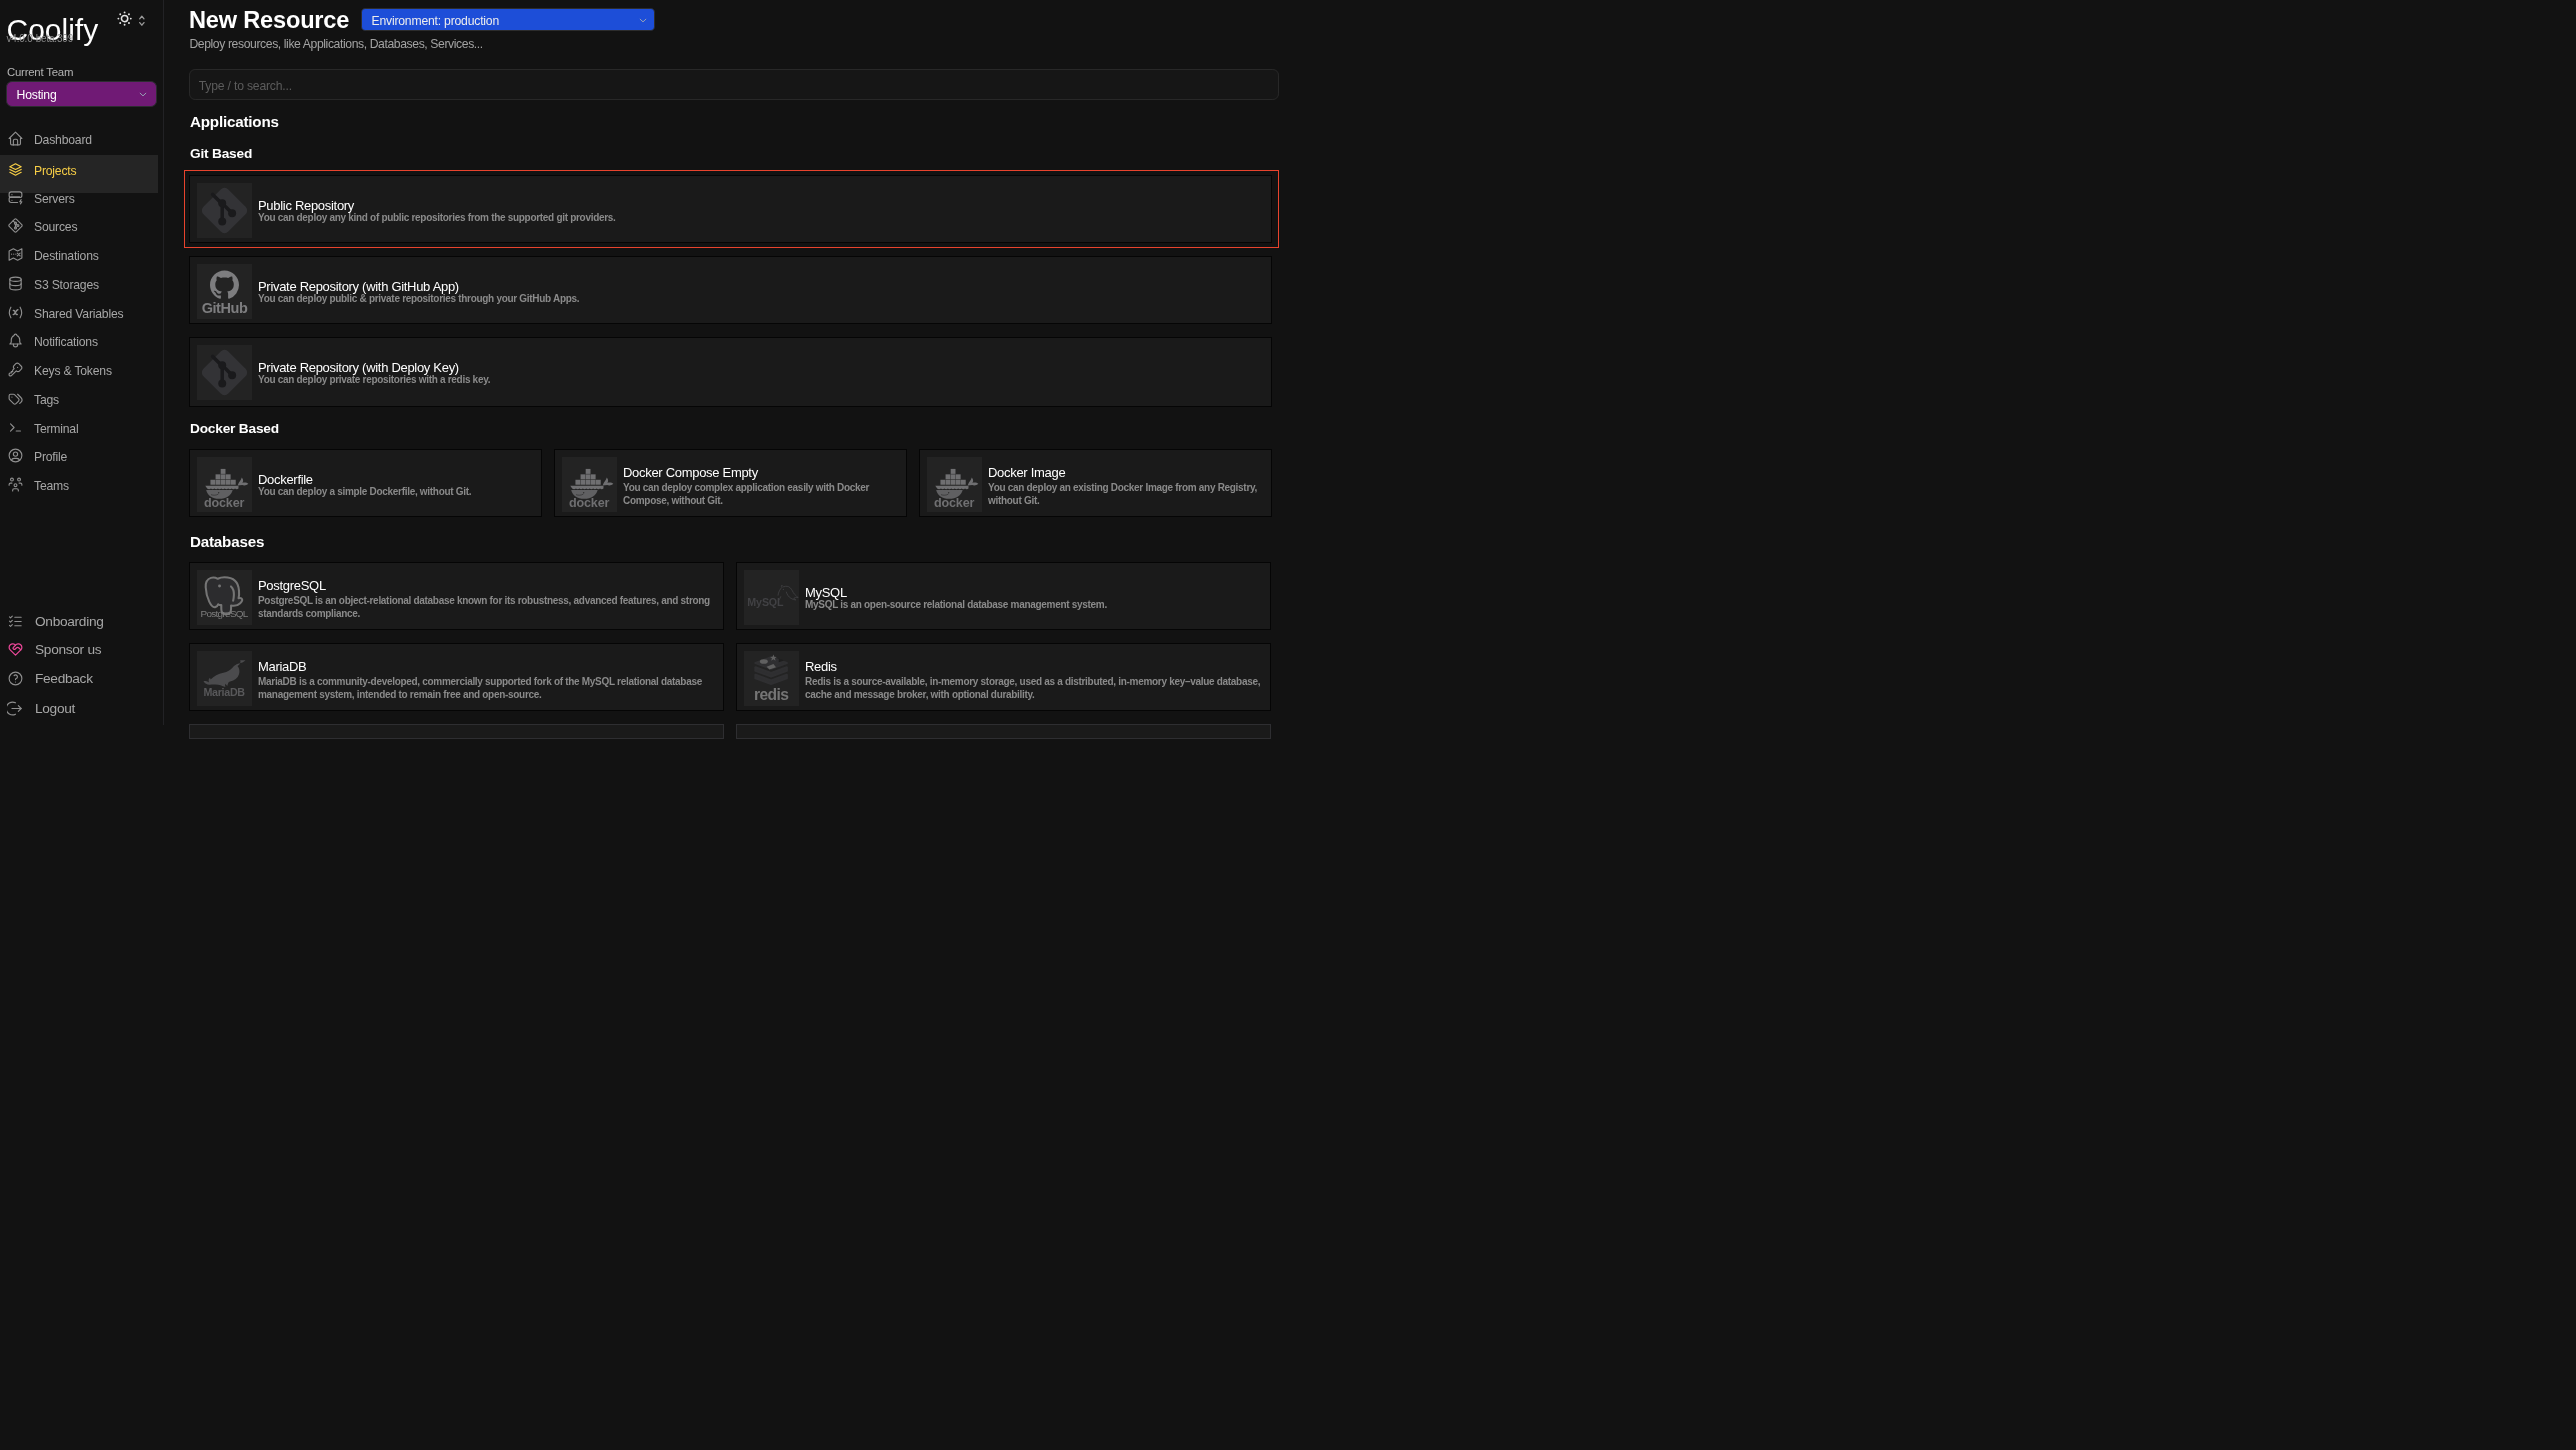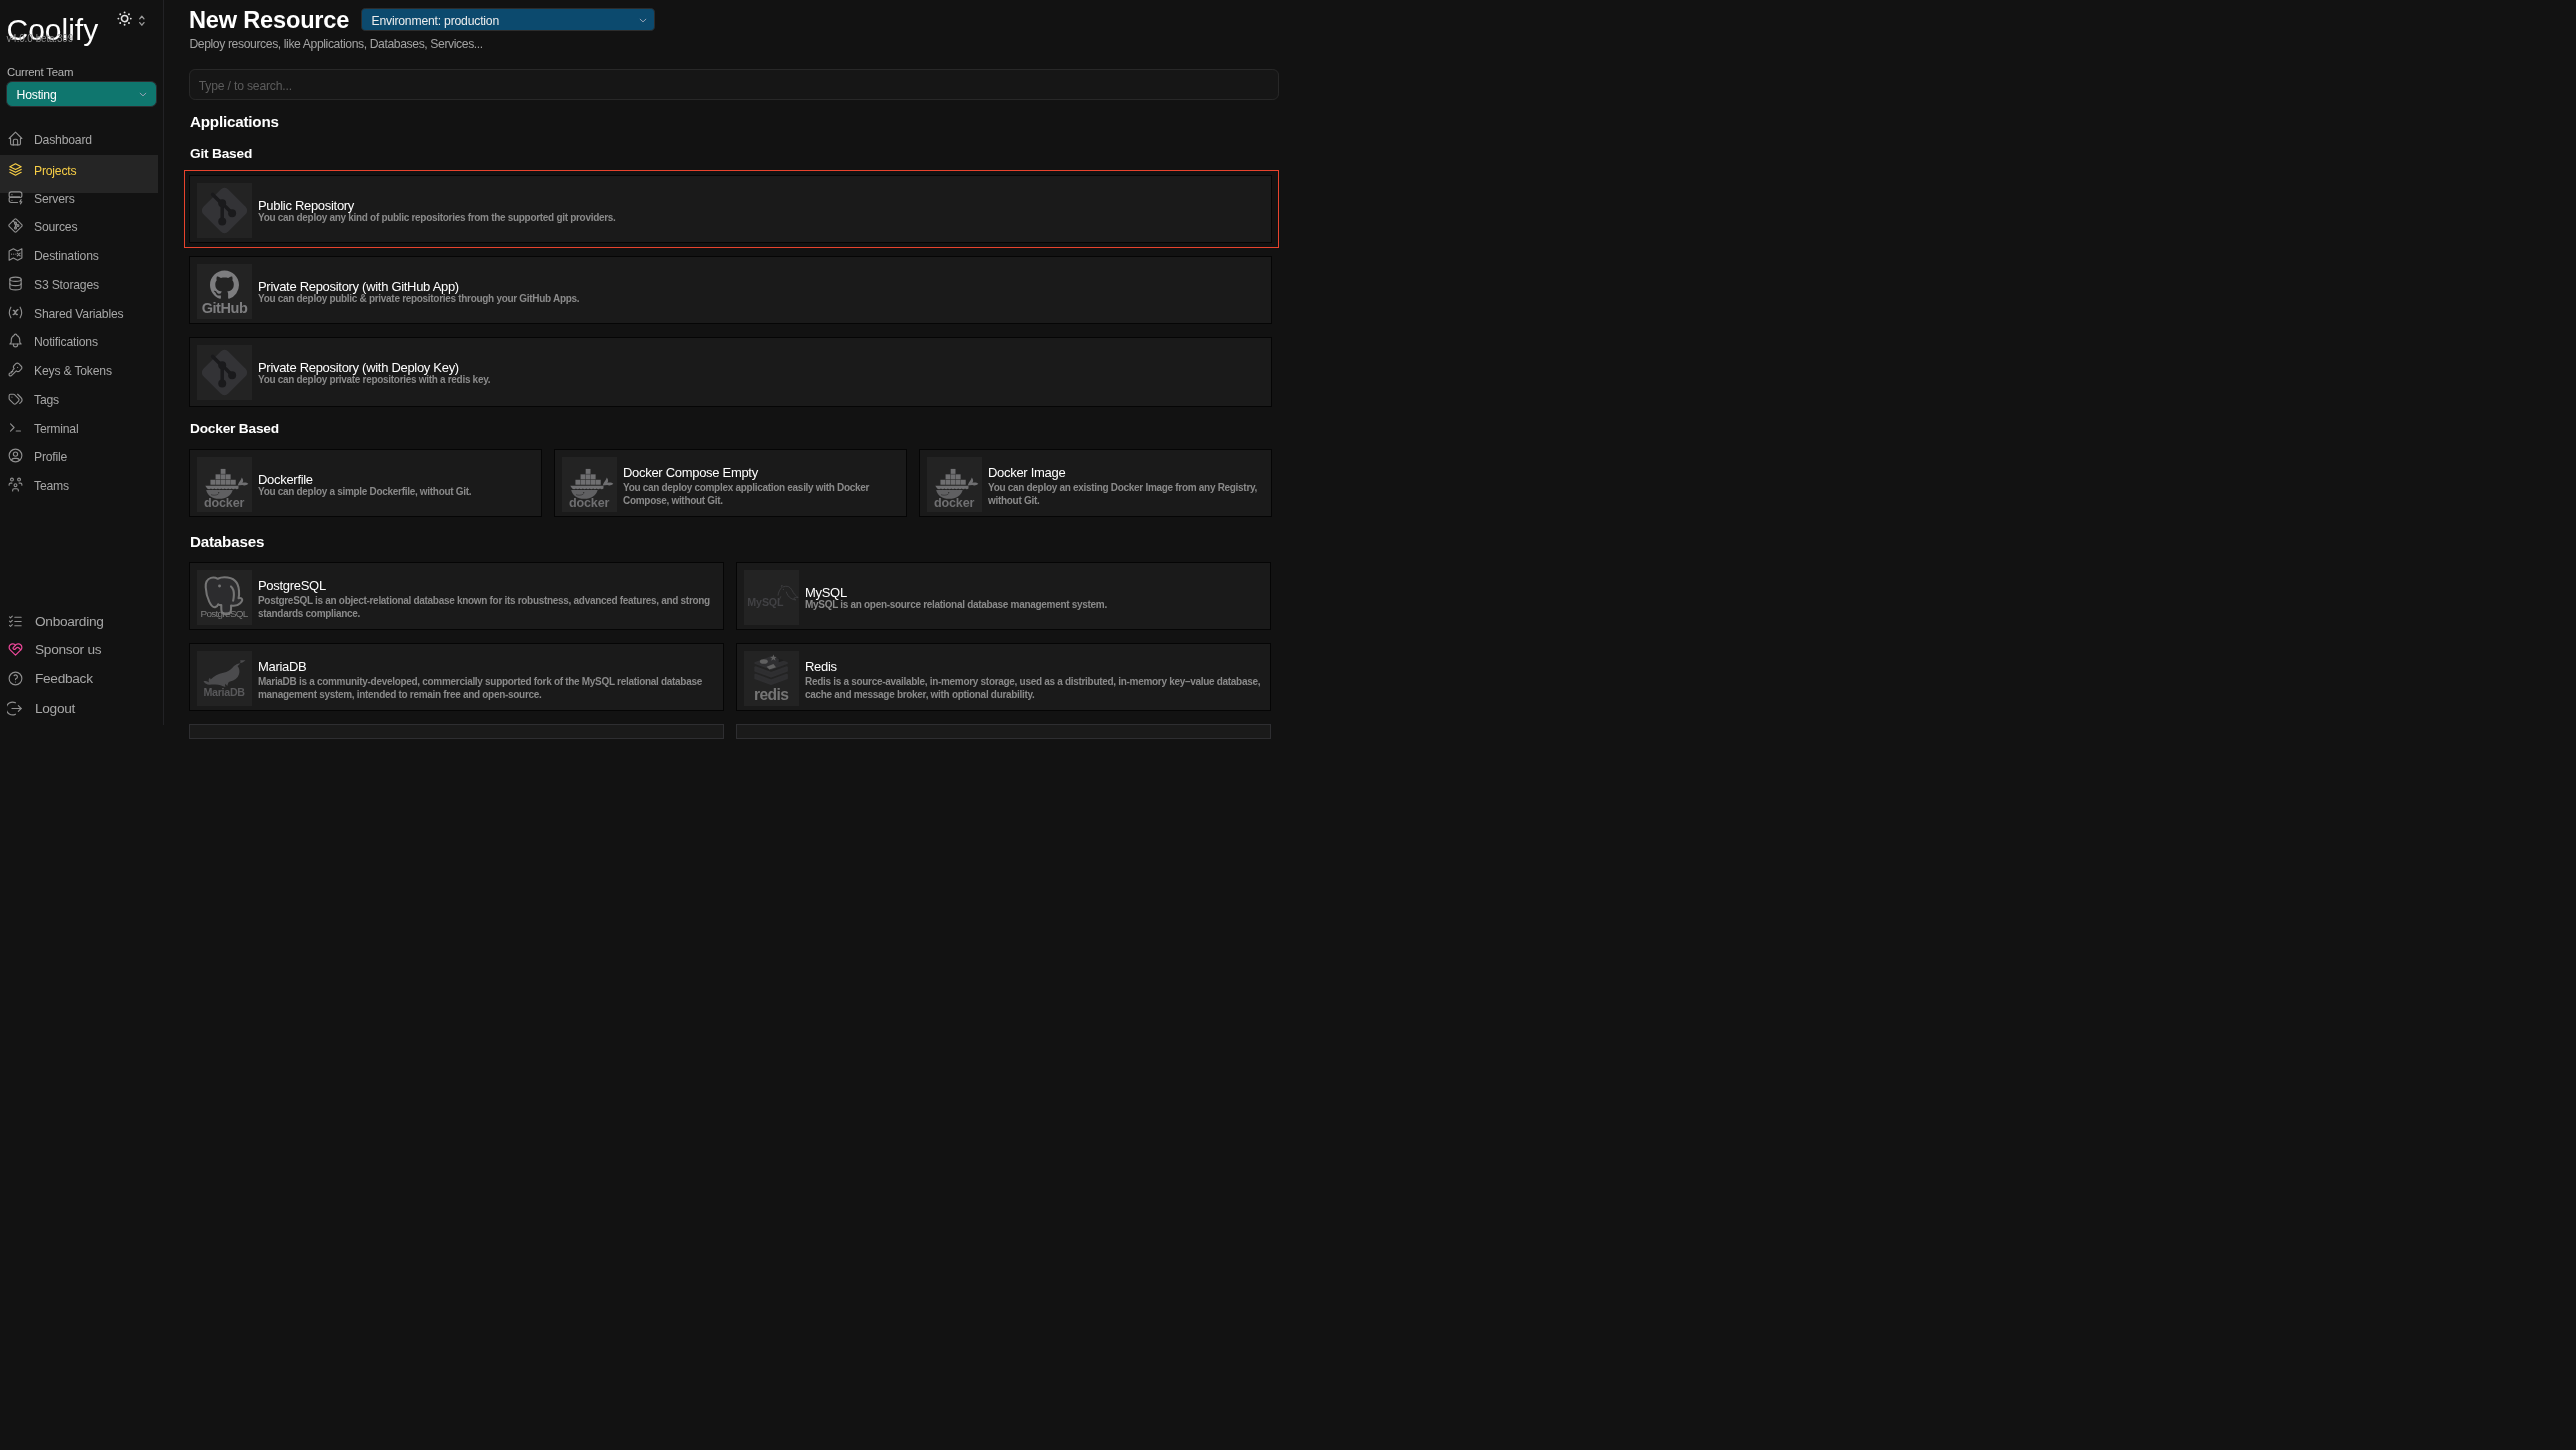--- a/index.html
+++ b/index.html
@@ -10,37 +10,37 @@
   
   #sidebar { position:absolute; left:0; top:0; width:164px; height:725px;
     border-right:0.8px solid #222225; background:#121212; }
   #logo { position:absolute; left:6.5px; top:15px; font-size:30px; font-weight:normal;
     color:#fff; letter-spacing:0; line-height:1; }
   #ver { position:absolute; left:6.5px; top:34px; font-size:10px; color:#8b8b8b;
     letter-spacing:-0.2px; line-height:1; }
   #curteam { position:absolute; left:6.9px; top:67px; font-size:11.4px; color:#b4b4b4;
     letter-spacing:-0.2px; line-height:1; }
   #teamsel { position:absolute; left:6.1px; top:81px; width:151px; height:26px;
-    border:0.8px solid #2c2c30; border-radius:6.1px; background:#0f766e; }
+    border:0.8px solid #2c2c30; border-radius:6.1px; background:#701a75; }
   #teamsel .txt { position:absolute; left:9.5px; top:6.1px; font-size:12.2px; color:#fff;
     letter-spacing:-0.2px; }
   .menu-item { position:absolute; left:0; width:158px; height:29px; }
   .menu-item .ic { position:absolute; left:6.9px; top:6.1px; }
   .menu-item .lb { position:absolute; left:34px; top:9.4px; font-size:12.2px;
     color:#a7a7a7; letter-spacing:-0.2px; }
   .menu-item.active { background:#252525; height:38px; }
   .menu-item.active .lb { color:#f7ce46; top:8.7px; }
   .menu-item.bot .lb { font-size:13.7px; left:35px; top:8px; letter-spacing:-0.3px; }
   .menu-item.bot .ic { top:7.2px; }
   
   #main { position:absolute; left:165px; top:0; width:1123px; height:725px; }
   h1.pagetitle { position:absolute; left:24px; top:9.1px; font-size:23.6px;
     color:#fff; font-weight:bold; line-height:1; letter-spacing:-0.2px;}
   #envsel { position:absolute; left:196px; top:7.6px; width:294px; height:23.6px;
-    border:0.8px solid #2c2c2c; border-radius:4.6px; background:#0c4a6e; }
+    border:0.8px solid #2c2c2c; border-radius:4.6px; background:#1d4ed8; }
   #envsel .txt { position:absolute; left:9.5px; top:5px; font-size:12.2px; color:#ededed;
     letter-spacing:-0.2px; }
   #subtitle { position:absolute; left:24.4px; top:38px; font-size:12.2px; color:#a3a3a3;
     letter-spacing:-0.4px; line-height:1; }
   #search { position:absolute; left:24px; top:69px; width:1090px; height:31px;
     border:0.8px solid #282828; border-radius:6.1px; background:#161616; }
   #search .ph { position:absolute; left:8.8px; top:8.8px; font-size:12.2px; color:#5c5c5c;
     letter-spacing:-0.2px; }
   .h-xl { position:absolute; font-size:15.2px; font-weight:bold; color:#fff;
     line-height:1; letter-spacing:-0.2px; }

